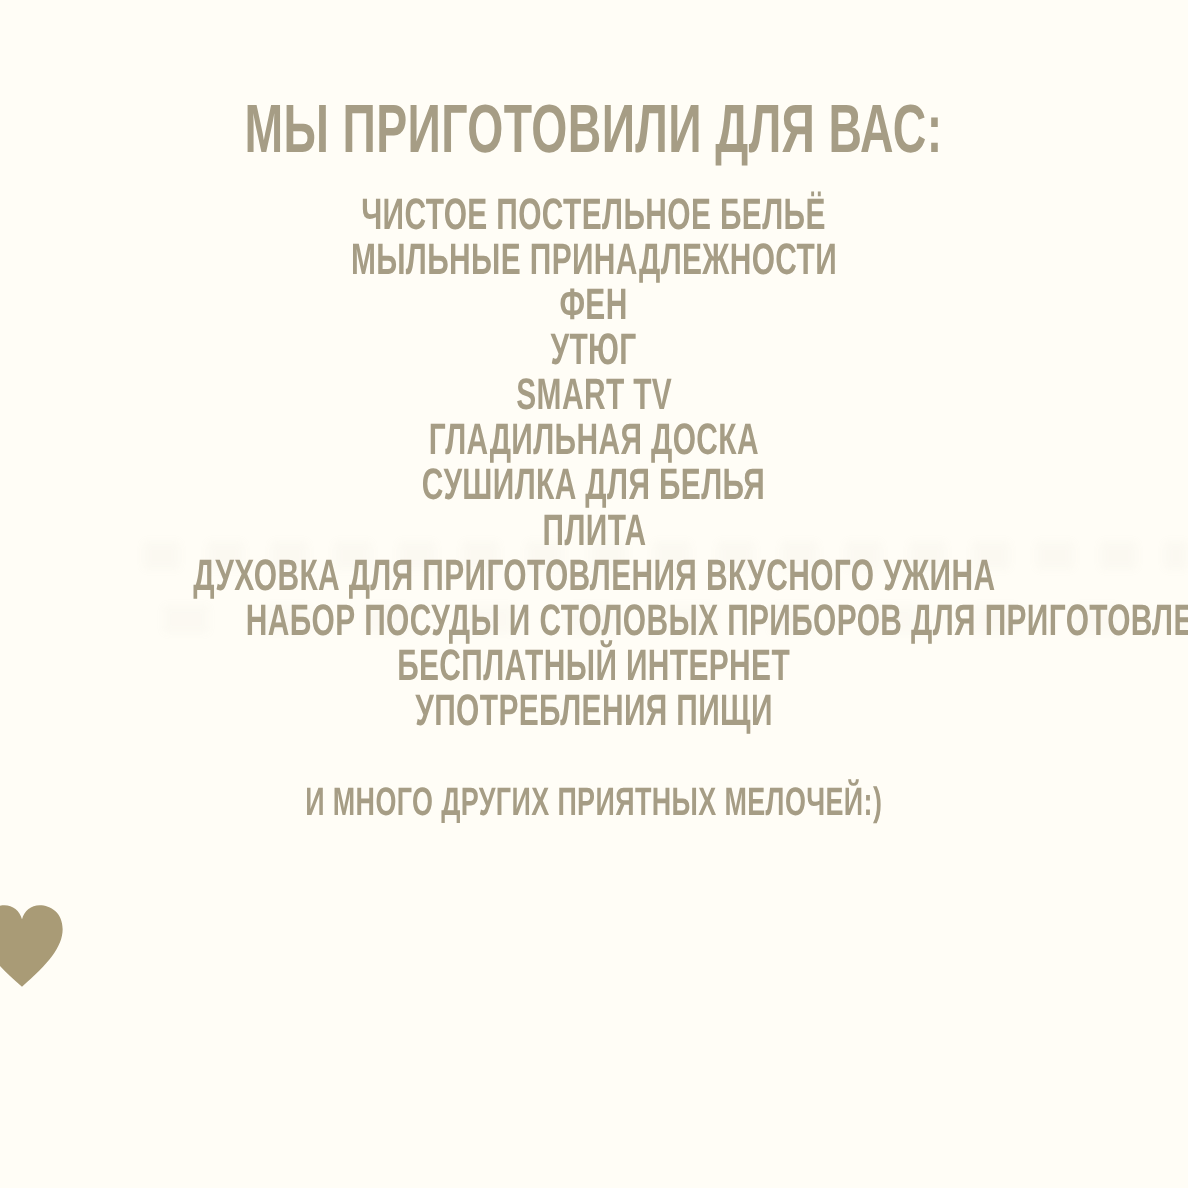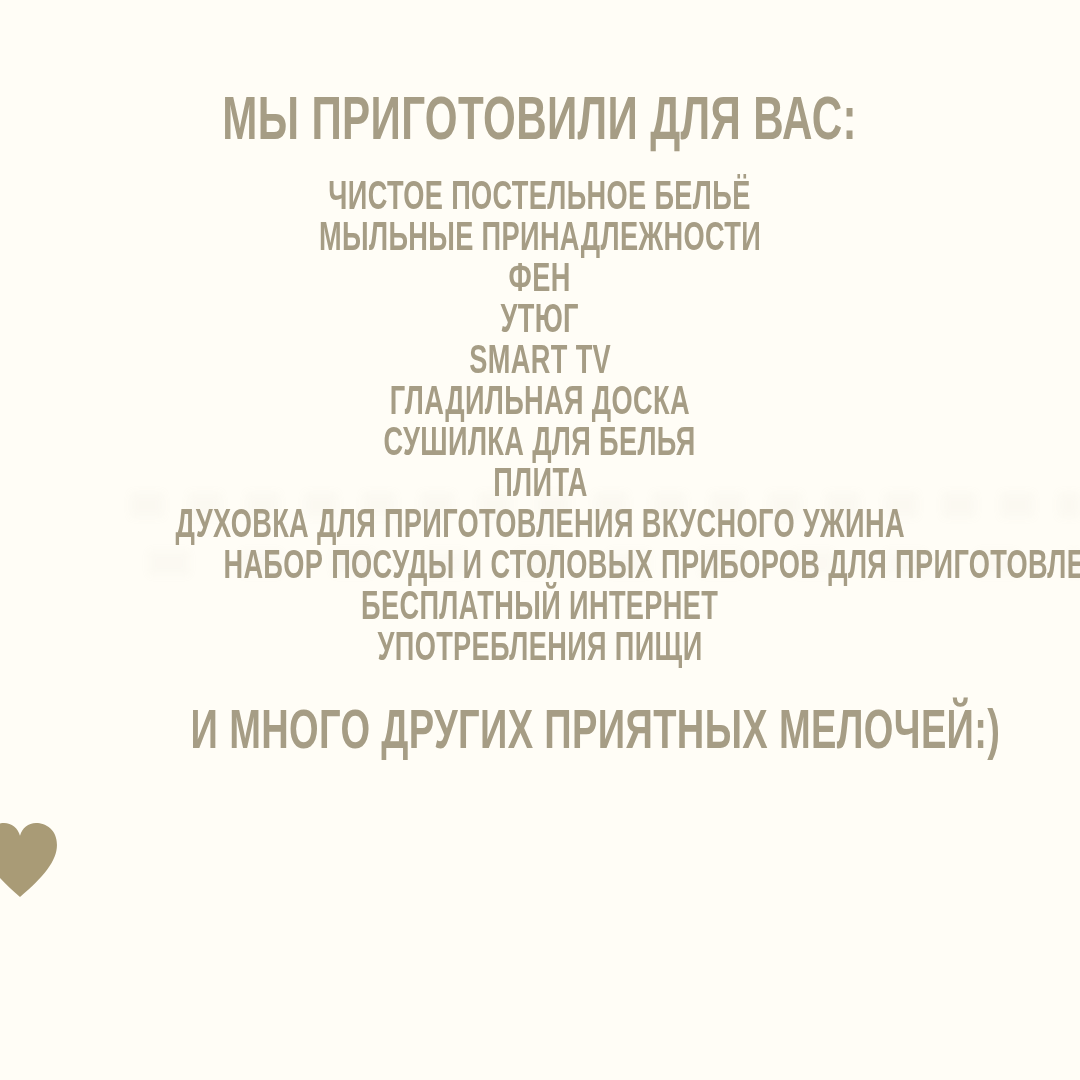--- a/index.html
+++ b/index.html
@@ -70,21 +70,21 @@
   .line {
     height: 41px;
     line-height: 41px;
     font-size: 40px;
     text-align: center;
   }
   .closing {
     margin-top: 41px;
     height: 41px;
     line-height: 41px;
-    font-size: 56px;
+    font-size: 36px;
     text-align: center;
     width: 100%;
   }
   .heart-wrap {
     margin-top: 70px;
     transform: translateX(-22px);
     line-height: 0;
   }
   .heart-wrap svg { display: block; }
 </style>

